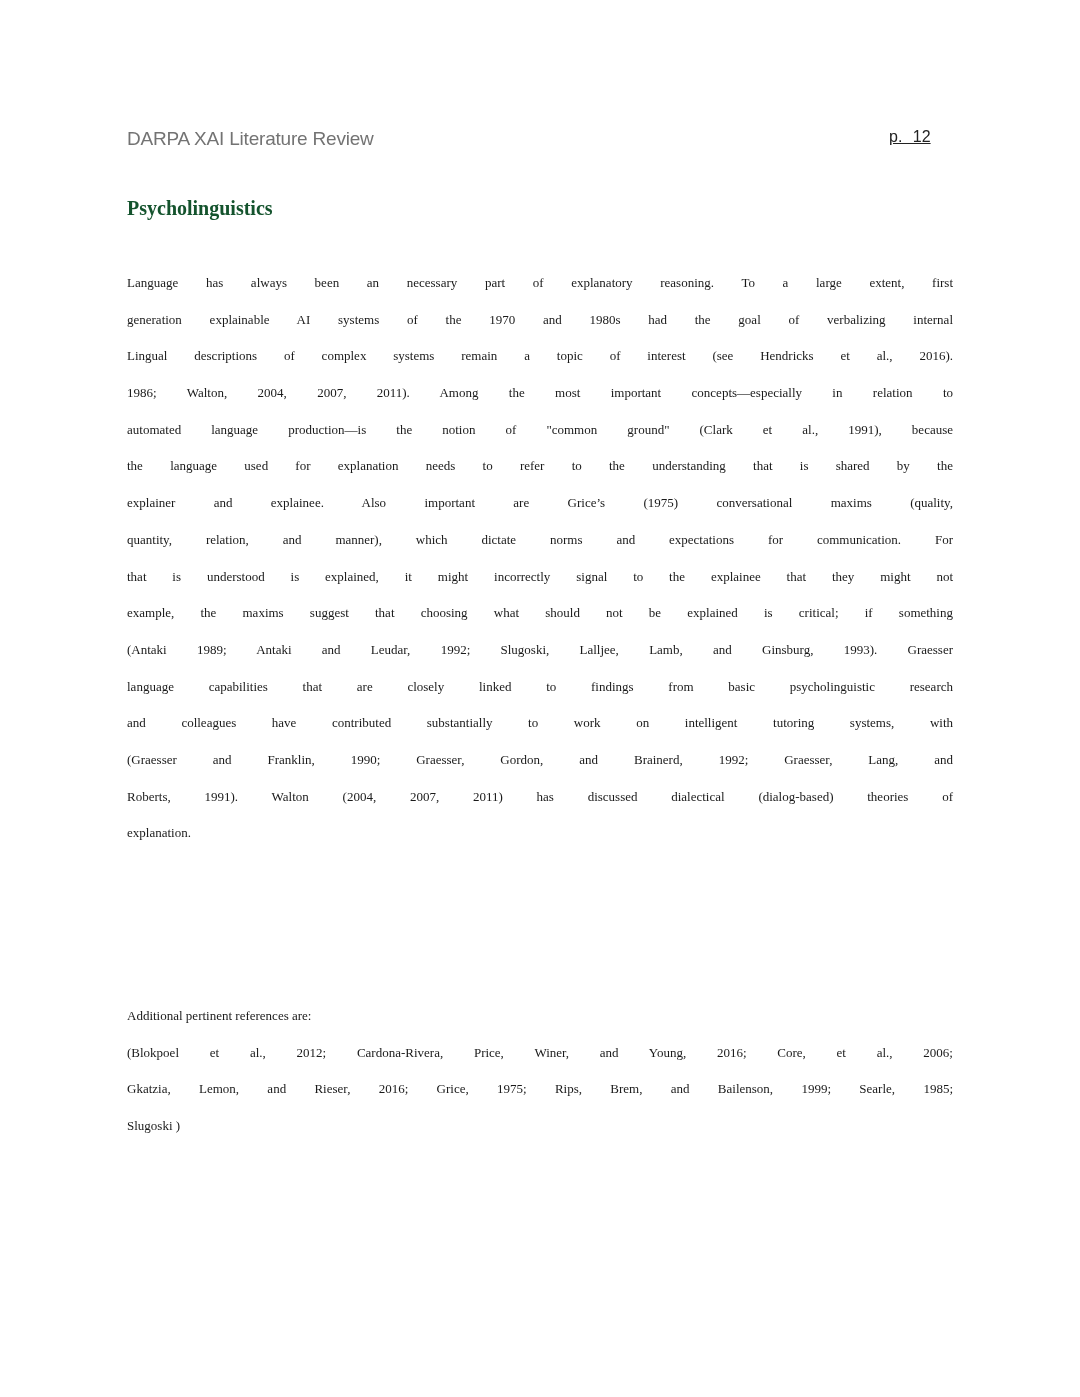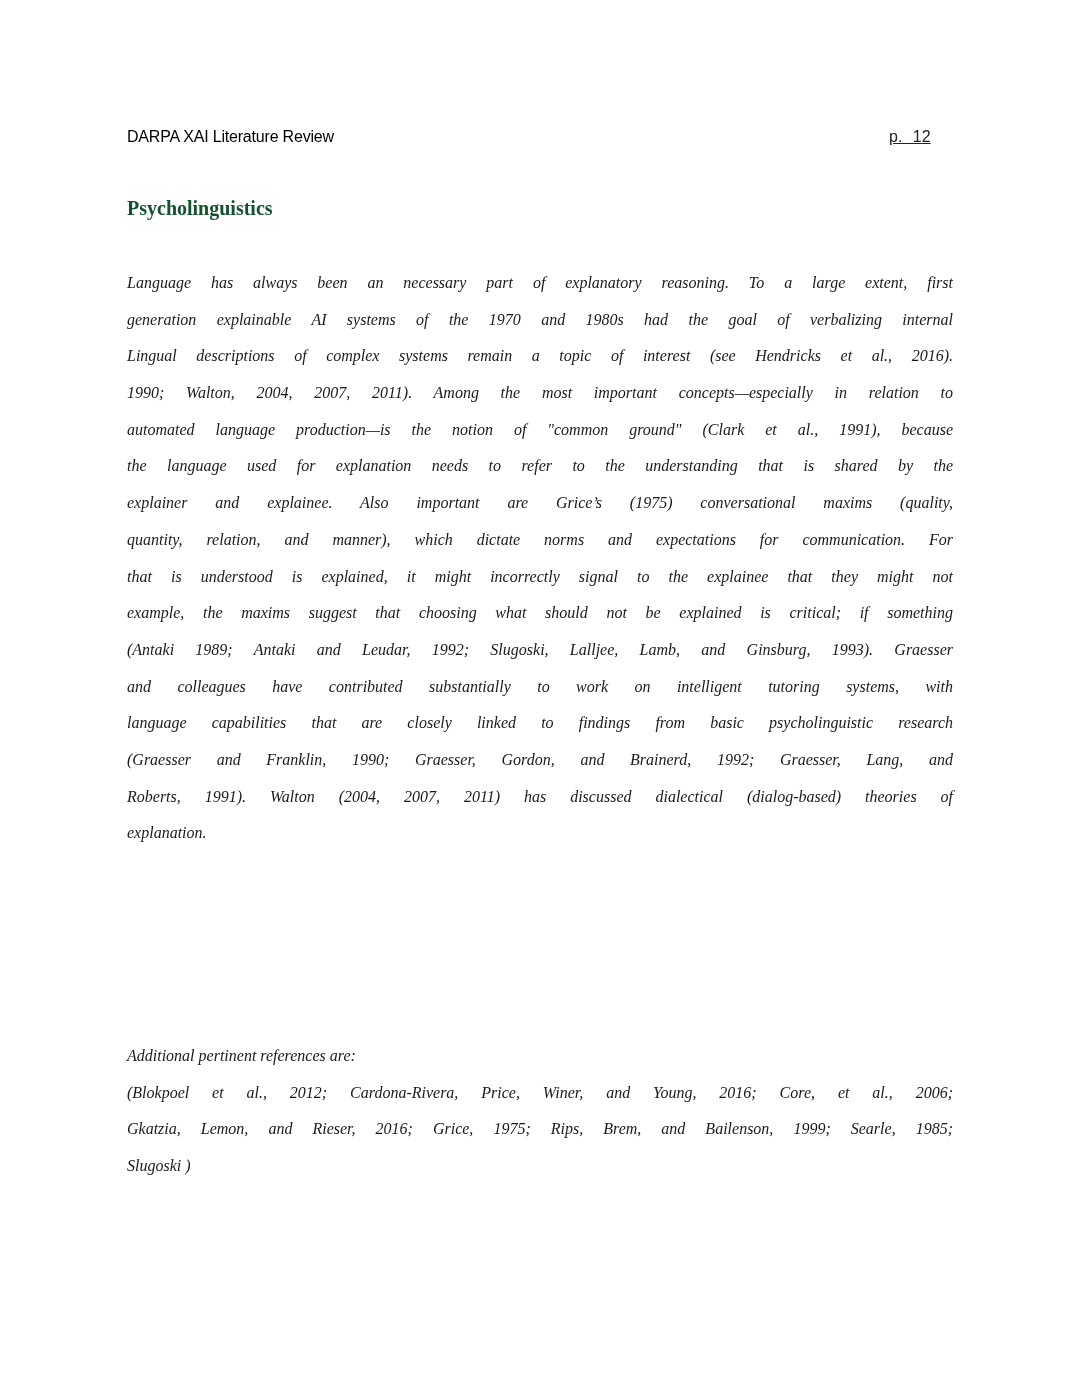--- a/index.html
+++ b/index.html
@@ -1,47 +1,47 @@
 <!DOCTYPE html>
 <html><head>
 <meta charset="utf-8">
 <style>
   html, body { margin: 0; padding: 0; background: #ffffff; }
   body { width: 1080px; height: 1397px; position: relative; overflow: hidden; color: #1a1a1a; }
-  .header-left { position: absolute; left: 127px; top: 128px; font-family: "Liberation Sans", sans-serif; font-size: 16px; letter-spacing: -0.2px; color: #000000; }
+  .header-left { position: absolute; left: 127px; top: 128px; font-family: "Liberation Sans", sans-serif; font-size: 19px; letter-spacing: -0.2px; color: #737373; }
   .header-right { position: absolute; left: 889px; top: 128px; font-family: "Liberation Sans", sans-serif; font-size: 16px; color: #222; word-spacing: 6px; text-decoration: underline; }
   .title { position: absolute; left: 127px; top: 197px; font-family: "Liberation Serif", serif; font-weight: bold; font-size: 20px; color: #14532d; }
-  .body-text { position: absolute; left: 127px; width: 826px; font-family: "Liberation Serif", serif; font-size: 16px; color: #1a1a1a; font-style: italic; }
+  .body-text { position: absolute; left: 127px; width: 826px; font-family: "Liberation Serif", serif; font-size: 13px; color: #1a1a1a; }
   .line { display: block; height: 36.7px; line-height: 36.7px; white-space: nowrap; text-align: justify; text-align-last: justify; }
   .line.last { text-align-last: left; }
   .para1 { top: 265px; }
-  .para2 { top: 998px; margin-top: 40px; }
+  .para2 { top: 998px; }
 </style>
 </head>
 <body>
 
 <div class="header-left">DARPA XAI Literature Review</div>
 <div class="header-right">p.  12</div>
 
 <div class="title">Psycholinguistics</div>
 
 <div class="body-text para1">
   <span class="line">Language has always been an necessary part of explanatory reasoning. To a large extent, first</span>
   <span class="line">generation explainable AI systems of the 1970 and 1980s had the goal of verbalizing internal</span>
   <span class="line">Lingual descriptions of complex systems remain a topic of interest (see Hendricks et al., 2016).</span>
-  <span class="line">1990; Walton, 2004, 2007, 2011). Among the most important concepts—especially in relation to</span>
+  <span class="line">1986; Walton, 2004, 2007, 2011). Among the most important concepts—especially in relation to</span>
   <span class="line">automated language production—is the notion of "common ground" (Clark et al., 1991), because</span>
   <span class="line">the language used for explanation needs to refer to the understanding that is shared by the</span>
   <span class="line">explainer and explainee. Also important are Grice’s (1975) conversational maxims (quality,</span>
   <span class="line">quantity, relation, and manner), which dictate norms and expectations for communication. For</span>
   <span class="line">that is understood is explained, it might incorrectly signal to the explainee that they might not</span>
   <span class="line">example, the maxims suggest that choosing what should not be explained is critical; if something</span>
   <span class="line">(Antaki 1989; Antaki and Leudar, 1992; Slugoski, Lalljee, Lamb, and Ginsburg, 1993). Graesser</span>
+  <span class="line">language capabilities that are closely linked to findings from basic psycholinguistic research</span>
   <span class="line">and colleagues have contributed substantially to work on intelligent tutoring systems, with</span>
-  <span class="line">language capabilities that are closely linked to findings from basic psycholinguistic research</span>
   <span class="line">(Graesser and Franklin, 1990; Graesser, Gordon, and Brainerd, 1992; Graesser, Lang, and</span>
   <span class="line">Roberts, 1991). Walton (2004, 2007, 2011) has discussed dialectical (dialog-based) theories of</span>
   <span class="line last">explanation.</span>
 </div>
 
 <div class="body-text para2">
   <span class="line last">Additional pertinent references are:</span>
   <span class="line">(Blokpoel et al., 2012; Cardona-Rivera, Price, Winer, and Young, 2016; Core, et al., 2006;</span>
   <span class="line">Gkatzia, Lemon, and Rieser, 2016; Grice, 1975; Rips, Brem, and Bailenson, 1999; Searle, 1985;</span>
   <span class="line last">Slugoski )</span>

